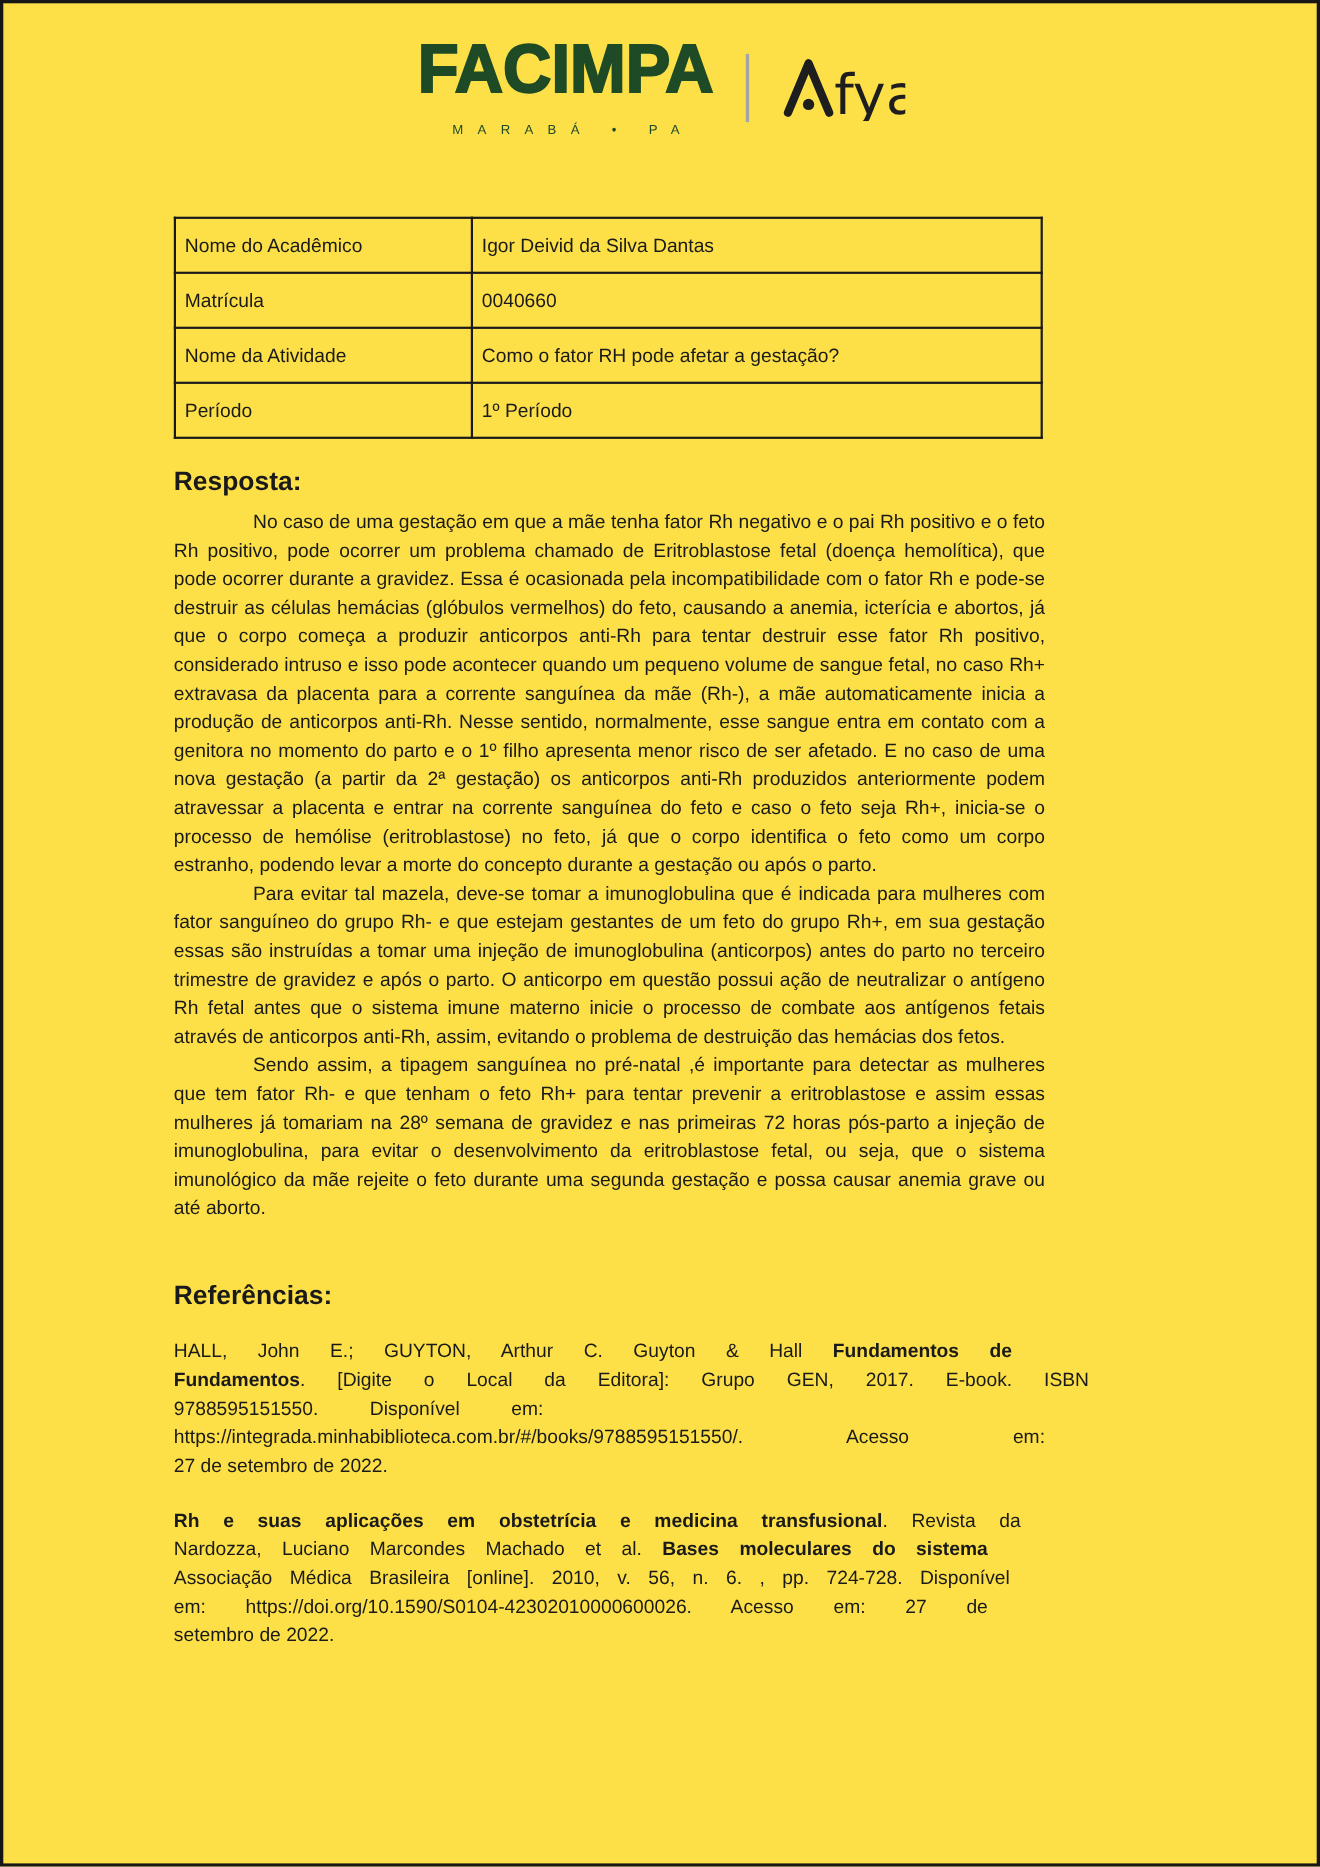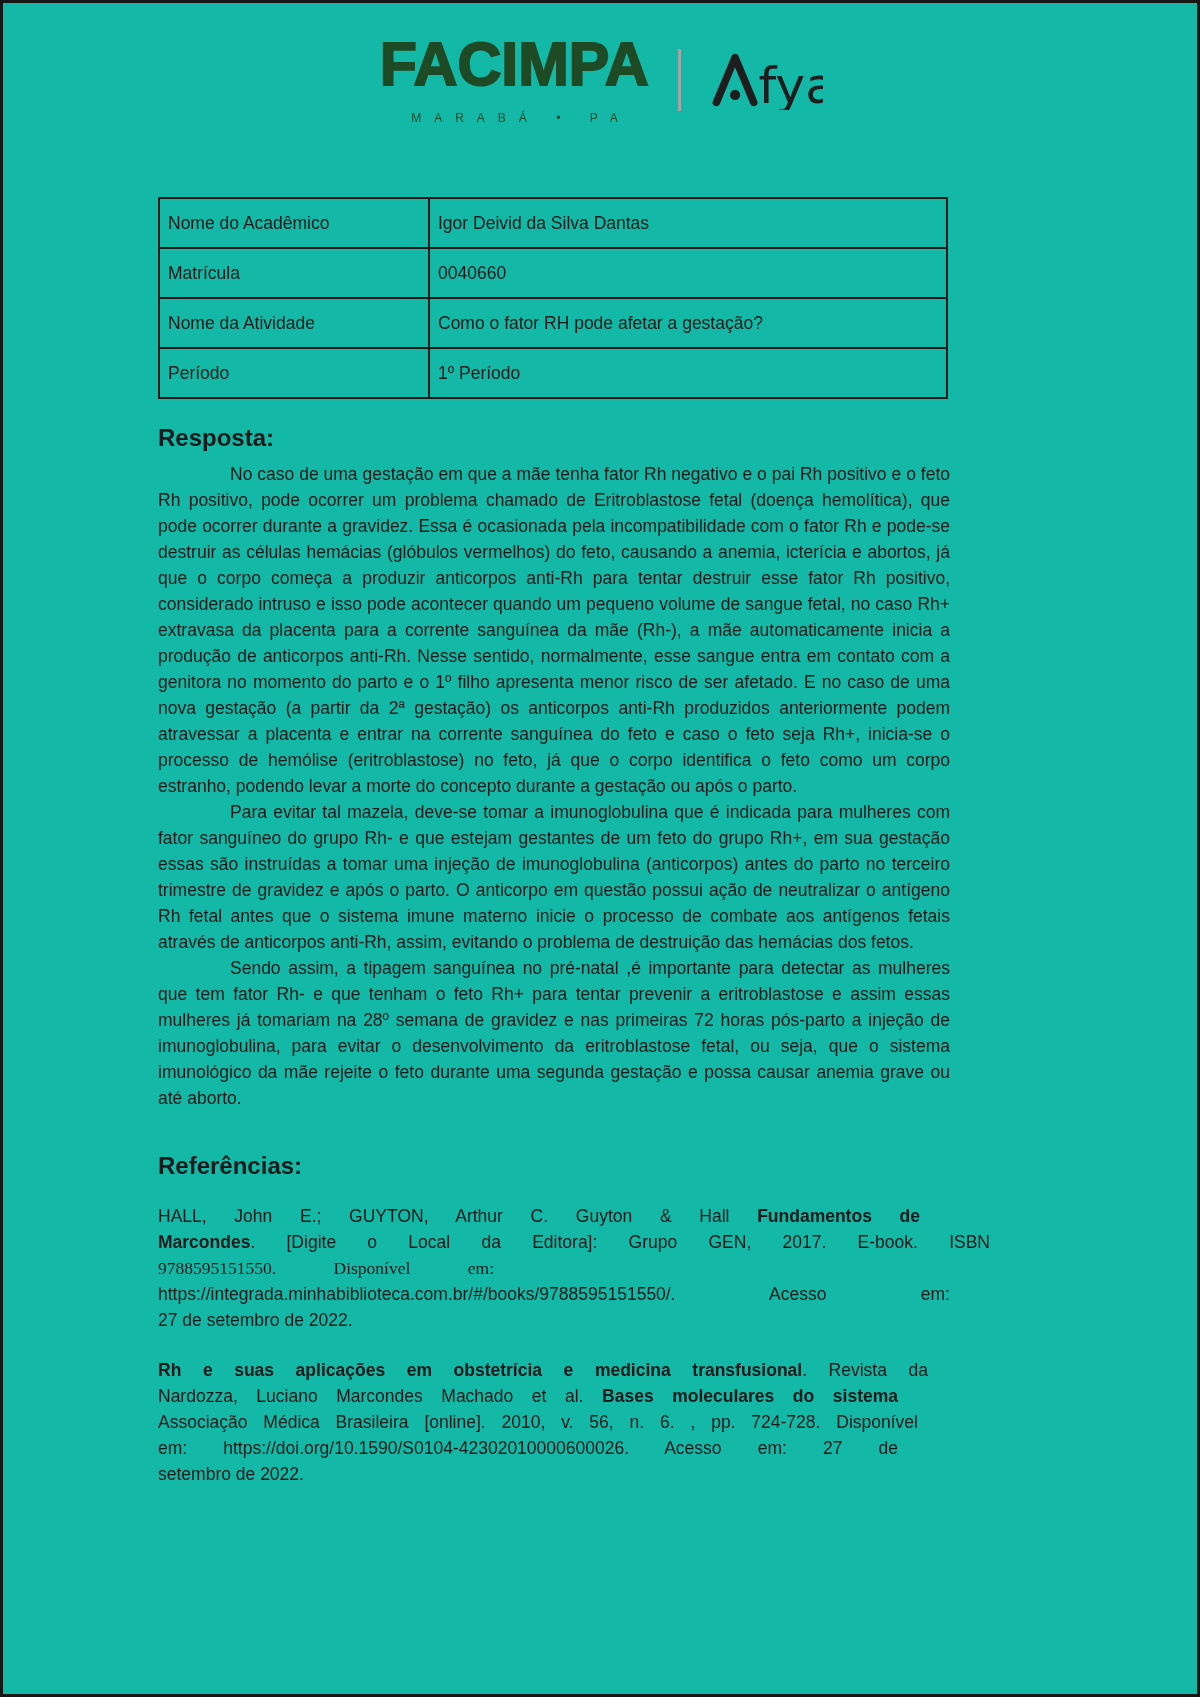--- a/index.html
+++ b/index.html
@@ -2,21 +2,21 @@
 <html><head>
 <meta charset="utf-8">
 <style>
   html, body { margin: 0; padding: 0; background: #ffffff; }
   .page {
     position: relative;
     width: 1200px;
     height: 1697px;
     box-sizing: border-box;
     border: 3px solid #161616;
-    background: #14b8a6;
+    background: #fde047;
     font-family: "Liberation Sans", sans-serif;
     color: #1a1a1a;
     overflow: hidden;
   }
 
   
   .logo-row {
     margin-top: 36px;
     height: 82px;
     display: flex;
@@ -77,34 +77,34 @@
   .answer-body p {
     width: 792px;
     margin: 0 12px 0 155px;
     font-size: 17.5px;
     line-height: 26px;
     text-align: justify;
     text-indent: 72px;
   }
 
   
-  .refs-heading { margin-top: 42px; }
+  .refs-heading { margin-top: 54px; }
   .ref-item {
     margin: 24px 0 0 155px;
     font-size: 17.5px;
     line-height: 26px;
   }
   .ref-line {
     text-align: justify;
     text-align-last: justify;
   }
   .ref-line:last-child { text-align-last: left; width: auto !important; }
   .ref-item[data-idx="0"] .ref-line:nth-child(1) { width: 762px; }
   .ref-item[data-idx="0"] .ref-line:nth-child(2) { width: 832px; }
-  .ref-item[data-idx="0"] .ref-line:nth-child(3) { width: 336px; font-family: Liberation Serif, serif; }
+  .ref-item[data-idx="0"] .ref-line:nth-child(3) { width: 336px; }
   .ref-item[data-idx="0"] .ref-line:nth-child(4) { width: 792px; }
   .ref-item[data-idx="1"] .ref-line:nth-child(1) { width: 770px; }
   .ref-item[data-idx="1"] .ref-line:nth-child(2) { width: 740px; }
   .ref-item[data-idx="1"] .ref-line:nth-child(3) { width: 760px; }
   .ref-item[data-idx="1"] .ref-line:nth-child(4) { width: 740px; }
   .ref-line b { font-weight: bold; }
 </style>
 </head>
 <body>
 
@@ -150,21 +150,21 @@
       <p>No caso de uma gestação em que a mãe tenha fator Rh negativo e o pai Rh positivo e o feto Rh positivo, pode ocorrer um problema chamado de Eritroblastose fetal (doença hemolítica), que pode ocorrer durante a gravidez. Essa é ocasionada pela incompatibilidade com o fator Rh e pode-se destruir as células hemácias (glóbulos vermelhos) do feto, causando a anemia, icterícia e abortos, já que o corpo começa a produzir anticorpos anti-Rh para tentar destruir esse fator Rh positivo, considerado intruso e isso pode acontecer quando um pequeno volume de sangue fetal, no caso Rh+ extravasa da placenta para a corrente sanguínea da mãe (Rh-), a mãe automaticamente inicia a produção de anticorpos anti-Rh. Nesse sentido, normalmente, esse sangue entra em contato com a genitora no momento do parto e o 1º filho apresenta menor risco de ser afetado. E no caso de uma nova gestação (a partir da 2ª gestação) os anticorpos anti-Rh produzidos anteriormente podem atravessar a placenta e entrar na corrente sanguínea do feto e caso o feto seja Rh+, inicia-se o processo de hemólise (eritroblastose) no feto, já que o corpo identifica o feto como um corpo estranho, podendo levar a morte do concepto durante a gestação ou após o parto.</p>
       <p>Para evitar tal mazela, deve-se tomar a imunoglobulina que é indicada para mulheres com fator sanguíneo do grupo Rh- e que estejam gestantes de um feto do grupo Rh+, em sua gestação essas são instruídas a tomar uma injeção de imunoglobulina (anticorpos) antes do parto no terceiro trimestre de gravidez e após o parto. O anticorpo em questão possui ação de neutralizar o antígeno Rh fetal antes que o sistema imune materno inicie o processo de combate aos antígenos fetais através de anticorpos anti-Rh, assim, evitando o problema de destruição das hemácias dos fetos.</p>
       <p>Sendo assim, a tipagem sanguínea no pré-natal ,é importante para detectar as mulheres que tem fator Rh- e que tenham o feto Rh+ para tentar prevenir a eritroblastose e assim essas mulheres já tomariam na 28º semana de gravidez e nas primeiras 72 horas pós-parto a injeção de imunoglobulina, para evitar o desenvolvimento da eritroblastose fetal, ou seja, que o sistema imunológico da mãe rejeite o feto durante uma segunda gestação e possa causar anemia grave ou até aborto.</p>
     </div>
 
   <div class="section-heading refs-heading">Referências:</div>
 
   <div>
       <div class="ref-item" data-idx="0">
         <div class="ref-line"><span>HALL, John E.; GUYTON, Arthur C. Guyton &amp; Hall </span><b>Fundamentos de</b></div>
-        <div class="ref-line"><b>Marcondes</b><span>. [Digite o Local da Editora]: Grupo GEN, 2017. E-book. ISBN</span></div>
+        <div class="ref-line"><b>Fundamentos</b><span>. [Digite o Local da Editora]: Grupo GEN, 2017. E-book. ISBN</span></div>
         <div class="ref-line"><span>9788595151550. Disponível em:</span></div>
         <div class="ref-line"><span>https://integrada.minhabiblioteca.com.br/#/books/9788595151550/. Acesso em:</span></div>
         <div class="ref-line"><span>27 de setembro de 2022.</span></div>
       </div>
       <div class="ref-item" data-idx="1">
         <div class="ref-line"><b>Rh e suas aplicações em obstetrícia e medicina transfusional</b><span>. Revista da</span></div>
         <div class="ref-line"><span>Nardozza, Luciano Marcondes Machado et al. </span><b>Bases moleculares do sistema</b></div>
         <div class="ref-line"><span>Associação Médica Brasileira [online]. 2010, v. 56, n. 6. , pp. 724-728. Disponível</span></div>
         <div class="ref-line"><span>em: https://doi.org/10.1590/S0104-42302010000600026. Acesso em: 27 de</span></div>
         <div class="ref-line"><span>setembro de 2022.</span></div>

